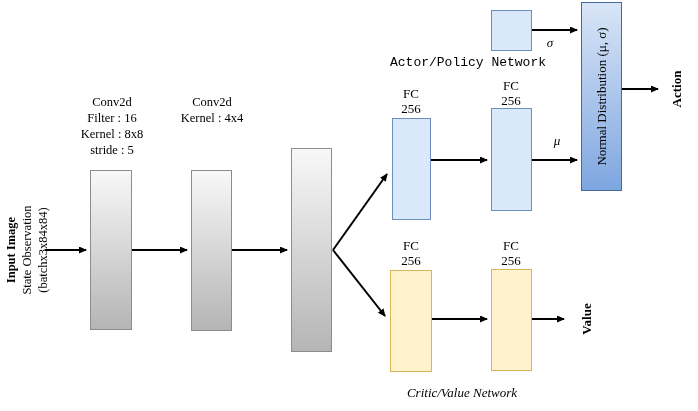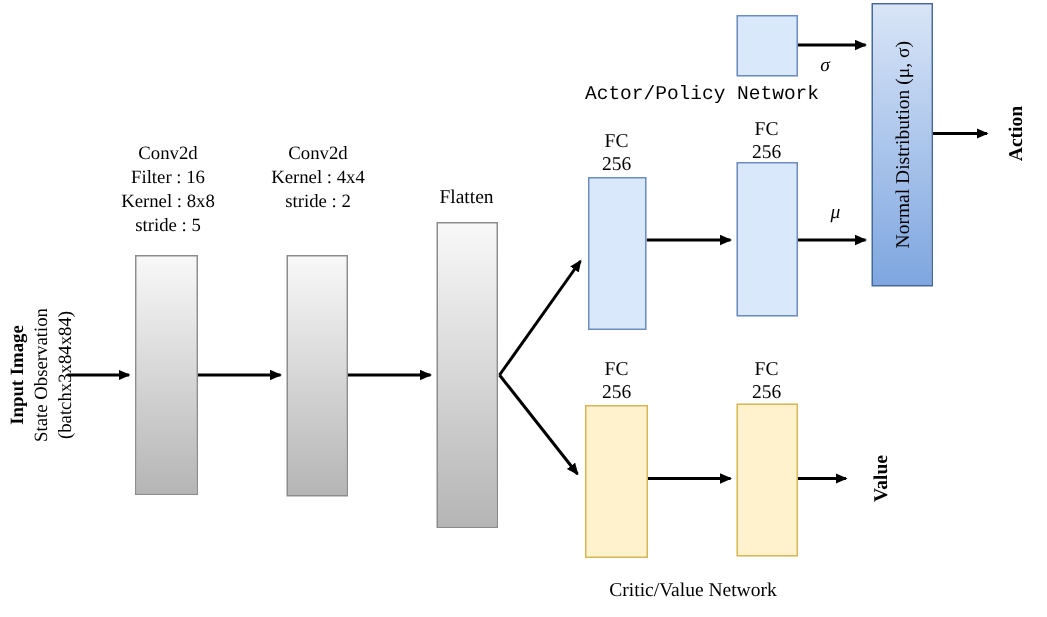--- a/index.html
+++ b/index.html
@@ -49,21 +49,21 @@
 
   #input-label   { left:-33px; top:226px; width:120px; height:48px; line-height:16px; }
   #conv1-label   { left:60px;  top:94px;  width:104px; }
   #conv2-label   { left:160px; top:94px;  width:104px; }
   #flatten-label { left:271px; top:123px; width:80px; font-size:13px; }
   #actor-fc1-label  { left:361px; top:86px;  width:100px; font-size:13px; line-height:15px; }
   #actor-fc2-label  { left:461px; top:78px;  width:100px; font-size:13px; line-height:15px; }
   #critic-fc1-label { left:361px; top:238px; width:100px; font-size:13px; line-height:15px; }
   #critic-fc2-label { left:461px; top:238px; width:100px; font-size:13px; line-height:15px; }
   #actor-net-label  { left:388px; top:55px;  width:160px; font-size:13px;font-family:Liberation Mono, monospace; }
-  #critic-net-label { left:382px; top:385px; width:160px; font-size:13px; }
+  #critic-net-label { left:382px; top:385px; width:160px; font-size:13px;font-style:italic; }
   #sigma-label { left:540px; top:35px;  width:20px; }
   #mu-label    { left:547px; top:133px; width:20px; }
   #normal-label { left:507px; top:76px; width:189px; height:41px; line-height:41px; font-size:13px; }
   #action-label { left:647px; top:79px;  width:60px; height:20px; line-height:20px; font-size:13px; }
   #value-label  { left:557px; top:309px; width:60px; height:20px; line-height:20px; font-size:13px; }
 </style>
 </head>
 <body>
 
 <div class="canvas">
@@ -108,24 +108,22 @@
   <div class="lbl" id="conv1-label">
     <div>Conv2d</div>
     <div>Filter : 16</div>
     <div>Kernel : 8x8</div>
     <div>stride : 5</div>
   </div>
 
   <div class="lbl" id="conv2-label">
     <div>Conv2d</div>
     <div>Kernel : 4x4</div>
-    <div>stride : 2</div>
   </div>
 
-  <div class="lbl" id="flatten-label">Flatten</div>
 
   <div class="lbl" id="actor-fc1-label">
     <div>FC</div>
     <div>256</div>
   </div>
 
   <div class="lbl" id="actor-fc2-label">
     <div>FC</div>
     <div>256</div>
   </div>

